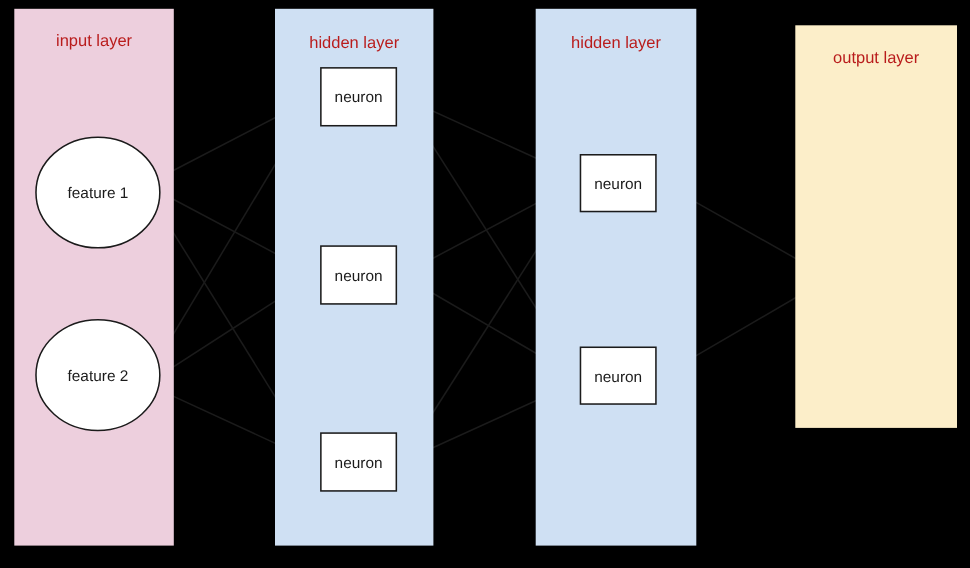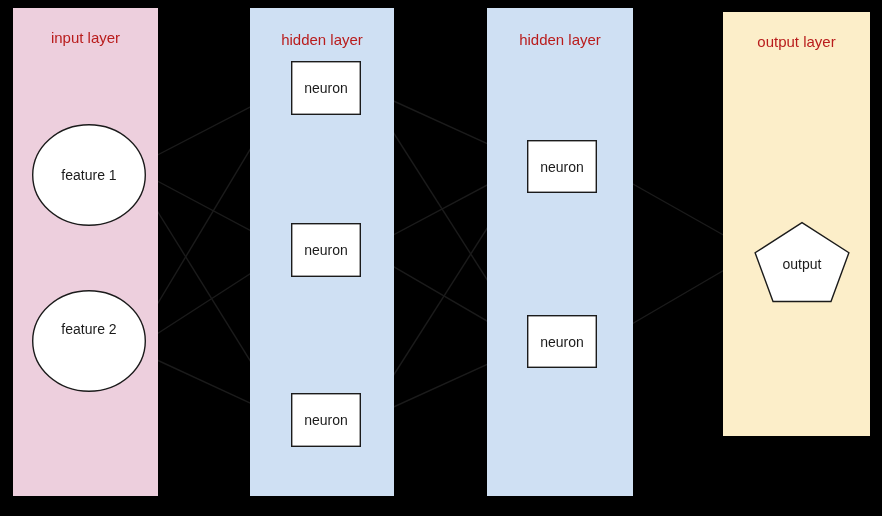--- a/index.html
+++ b/index.html
@@ -97,37 +97,37 @@
   <div id="panels">
       <div class="layer-panel" style="left: 13px; top: 8px; width: 145px; height: 488px; background: rgb(237, 207, 221);">
         <div class="layer-title" style="top: 22px;">input layer</div>
       </div>
       <div class="layer-panel" style="left: 250px; top: 8px; width: 144px; height: 488px; background: rgb(207, 224, 243);">
         <div class="layer-title" style="top: 24px;">hidden layer</div>
       </div>
       <div class="layer-panel" style="left: 487px; top: 8px; width: 146px; height: 488px; background: rgb(207, 224, 243);">
         <div class="layer-title" style="top: 24px;">hidden layer</div>
       </div>
-      <div class="layer-panel" style="left: 723px; top: 12px; width: 147px; height: 424px; background: rgb(252, 238, 201);">
+      <div class="layer-panel" style="left: 723px; top: 23px; width: 147px; height: 366px; background: rgb(252, 238, 201);">
         <div class="layer-title" style="top: 22px;">output layer</div>
       </div>
     </div>
 
   <div id="node-layer">
       <div class="node-shape" style="left: 32px; top: 124px; width: 114px; height: 102px;">
         <svg width="116" height="104" viewBox="-1 -1 116 104" style="position: absolute; left: -1px; top: -1px;">
           <ellipse cx="57" cy="51" rx="56.3" ry="50.3" fill="#ffffff" stroke="#1b1b1b" stroke-width="1.4" stroke-linejoin="miter"></ellipse>
         </svg>
         <div class="node-label" style="top: 44px; text-align: center;">feature 1</div>
       </div>
       <div class="node-shape" style="left: 32px; top: 290px; width: 114px; height: 102px;">
         <svg width="116" height="104" viewBox="-1 -1 116 104" style="position: absolute; left: -1px; top: -1px;">
           <ellipse cx="57" cy="51" rx="56.3" ry="50.3" fill="#ffffff" stroke="#1b1b1b" stroke-width="1.4" stroke-linejoin="miter"></ellipse>
         </svg>
-        <div class="node-label" style="top: 32px;">feature 2</div>
+        <div class="node-label" style="top: 44px;">feature 2</div>
       </div>
       <div class="node-shape" style="left: 291px; top: 61px; width: 70px; height: 54px;">
         <svg width="72" height="56" viewBox="-1 -1 72 56" style="position: absolute; left: -1px; top: -1px;">
           <rect x="0.7" y="0.7" width="68.6" height="52.6" fill="#ffffff" stroke="#1b1b1b" stroke-width="1.4" stroke-linejoin="miter"></rect>
         </svg>
         <div class="node-label" style="top: 20px;">neuron</div>
       </div>
       <div class="node-shape" style="left: 291px; top: 223px; width: 70px; height: 54px;">
         <svg width="72" height="56" viewBox="-1 -1 72 56" style="position: absolute; left: -1px; top: -1px;">
           <rect x="0.7" y="0.7" width="68.6" height="52.6" fill="#ffffff" stroke="#1b1b1b" stroke-width="1.4" stroke-linejoin="miter"></rect>
@@ -145,21 +145,15 @@
           <rect x="0.7" y="0.7" width="68.6" height="51.6" fill="#ffffff" stroke="#1b1b1b" stroke-width="1.4" stroke-linejoin="miter"></rect>
         </svg>
         <div class="node-label" style="top: 19.5px;">neuron</div>
       </div>
       <div class="node-shape" style="left: 527px; top: 315px; width: 70px; height: 53px;">
         <svg width="72" height="55" viewBox="-1 -1 72 55" style="position: absolute; left: -1px; top: -1px;">
           <rect x="0.7" y="0.7" width="68.6" height="51.6" fill="#ffffff" stroke="#1b1b1b" stroke-width="1.4" stroke-linejoin="miter"></rect>
         </svg>
         <div class="node-label" style="top: 19.5px;">neuron</div>
       </div>
-      <div class="node-shape" style="left: 752px; top: 222px; width: 100px; height: 80px;">
-        <svg width="102" height="82" viewBox="-1 -1 102 82" style="position: absolute; left: -1px; top: -1px;">
-          <polygon points="50.00,0.70 96.89,30.77 78.98,79.43 21.02,79.43 3.11,30.77" fill="#ffffff" stroke="#1b1b1b" stroke-width="1.4" stroke-linejoin="miter"></polygon>
-        </svg>
-        <div class="node-label" style="top: 34.6px;">output</div>
-      </div>
     </div>
 
 </div>
 
 </body></html>

